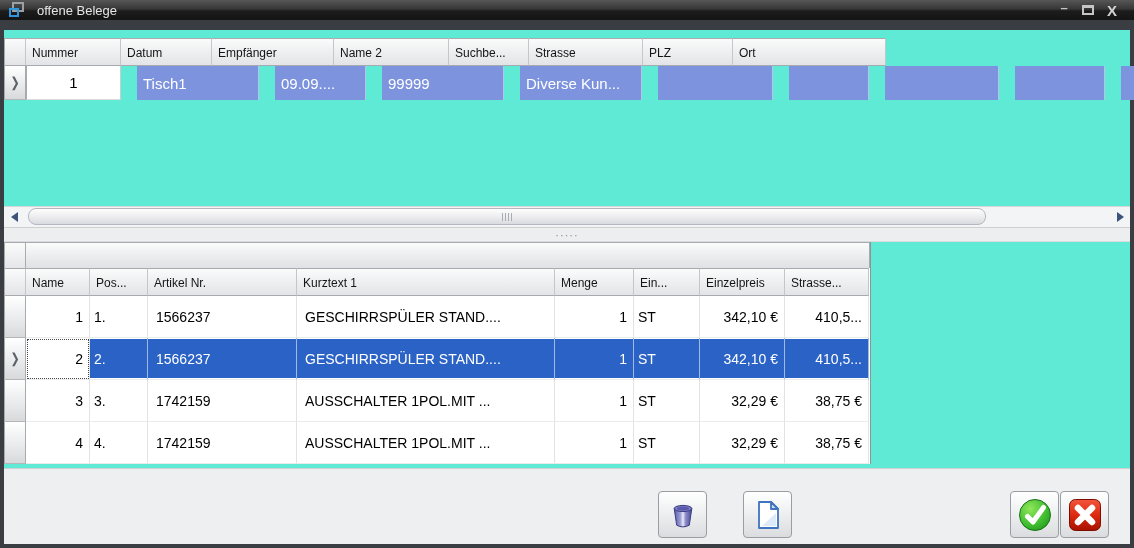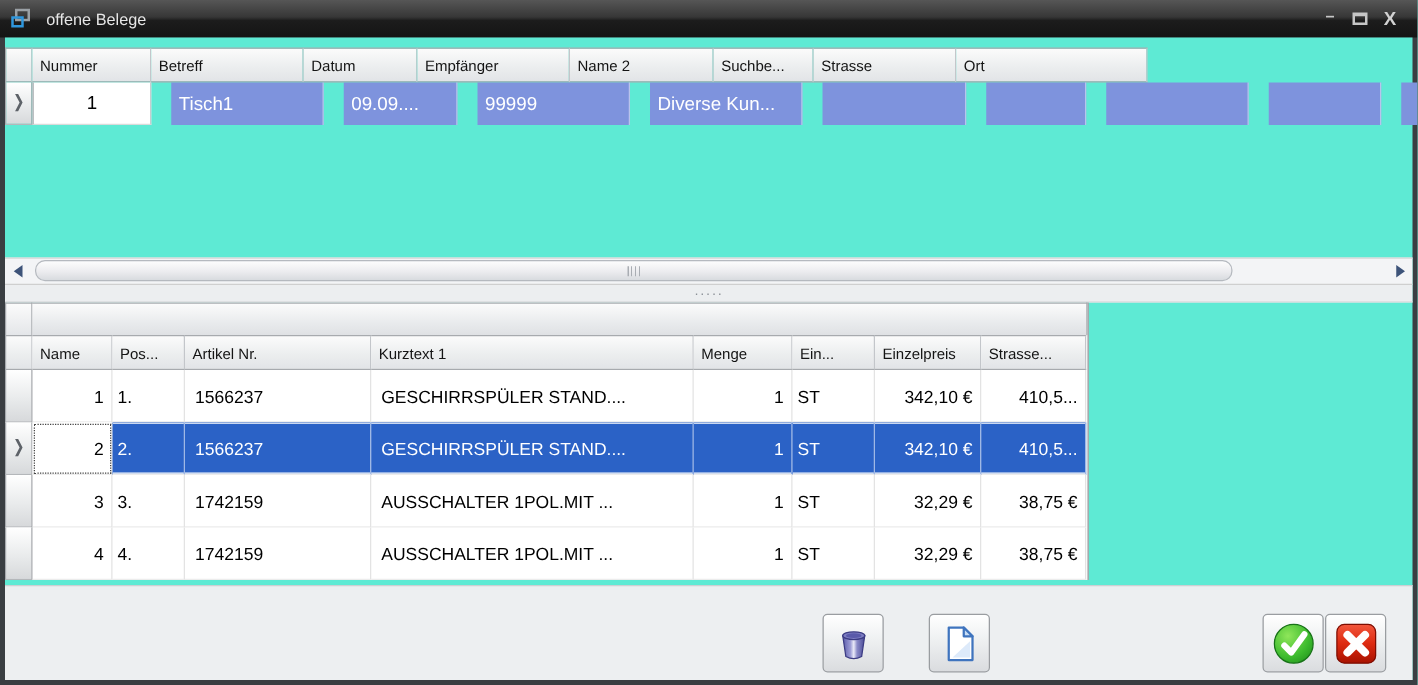--- a/index.html
+++ b/index.html
@@ -6,21 +6,21 @@
   body { background: #888; font-family: "Liberation Sans", sans-serif; }
 
   .window {
     position: relative; width: 1134px; height: 548px;
     background: #3a3e42; overflow: hidden;
     box-shadow: 0 2px 10px rgba(0,0,0,.5);
   }
 
   
   .titlebar {
-    position: absolute; top: 0; left: 0; right: 0; height: 30px;
+    position: absolute; top: 0; left: 0; right: 0; height: 20px;
     background: linear-gradient(#565656 0%, #373737 45%, #1c1c1c 55%, #141414 100%);
     display: flex; align-items: center;
   }
   .title-icon { position: relative; width: 18px; height: 17px; margin-left: 9px; flex: none; }
   .title-icon .sq-gray { position: absolute; top: 0; left: 3px; width: 12px; height: 10px; border: 2px solid #9aa0a5; }
   .title-icon .sq-blue { position: absolute; top: 6px; left: 0; width: 10px; height: 9px; border: 2px solid #2f97dd; }
   .title-text { color: #e6e6e6; font-size: 13px; margin-left: 10px; }
   .win-controls { margin-left: auto; display: flex; align-items: center; margin-right: 10px; }
   .win-btn {
     width: 24px; height: 20px; display: flex; align-items: center; justify-content: center;
@@ -186,26 +186,26 @@
         </div>
     </div>
   </div>
 
   <div class="content">
 
     <div class="grid-top">
       <div class="hrow">
         <div class="hcell first wc0"></div>
         <div class="hcell wc1">Nummer</div>
-        <div class="hcell wc2">Betreff</div>
         <div class="hcell wc3">Datum</div>
         <div class="hcell wc4">Empfänger</div>
         <div class="hcell wc6">Name 2</div>
         <div class="hcell wc7">Suchbe...</div>
         <div class="hcell wc8">Strasse</div>
+        <div class="hcell wc9">PLZ</div>
         <div class="hcell wc10">Ort</div>
       </div>
       <div class="trow">
         <div class="gutter-cell wc0">
             <span class="arrow-glyph">❯</span>
           </div>
         <div class="tcell cell-nummer-val wc1">1</div>
         <div class="tcell sel wc2">Tisch1</div>
         <div class="tcell sel wc3">09.09....</div>
         <div class="tcell sel wc4">99999</div>

